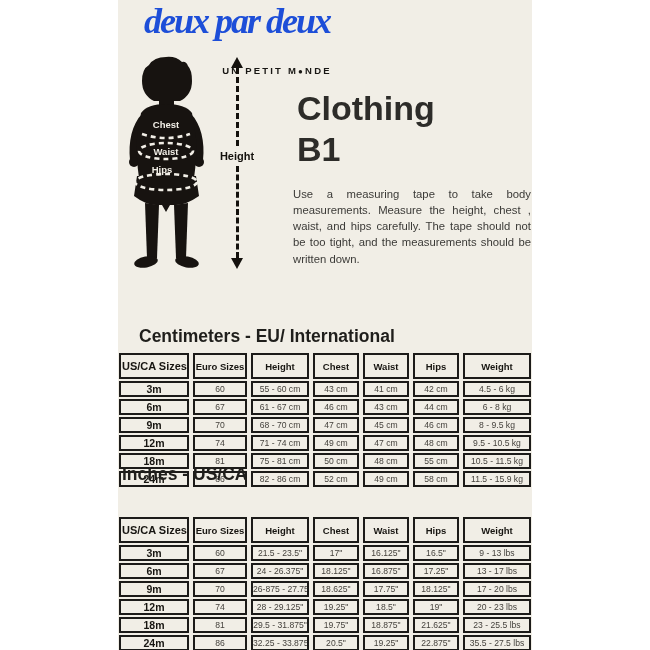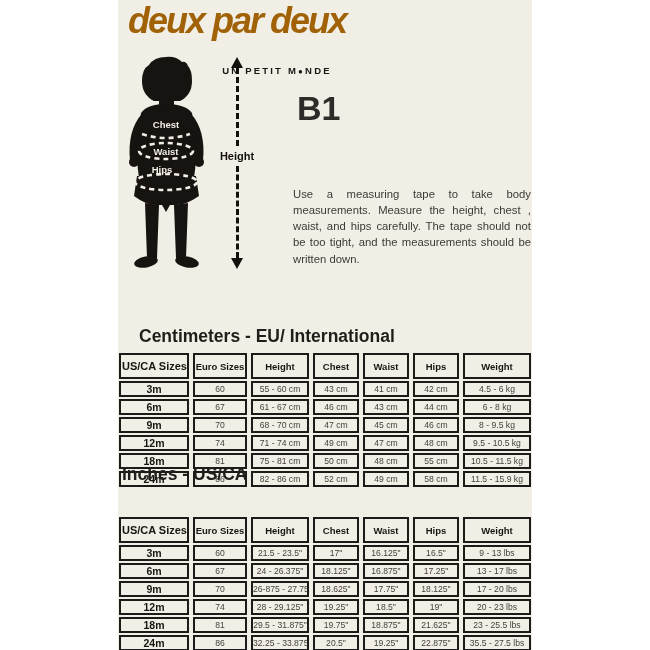--- a/index.html
+++ b/index.html
@@ -16,26 +16,26 @@
     left: 118px; top: 0;
     width: 414px; height: 650px;
     background: var(--panel, #f1eee6);
   }
   
   .logo-script {
     position: absolute;
     left: 120px; top: 0;
     width: 234px;
     text-align: center;
-    font-family: Liberation Sans, sans-serif;
+    font-family: Liberation Serif, serif;
     font-style: italic;
     font-weight: bold;
     font-size: 36px;
     letter-spacing: -2px;
-    color: #a16207;
+    color: #1d4ed8;
     white-space: nowrap;
   }
   .tagline {
     position: absolute;
     left: 204px; top: 42px;
     width: 146px;
     text-align: center;
     font-size: 9.5px;
     font-weight: bold;
     letter-spacing: 2.2px;
@@ -165,20 +165,21 @@
 
 <div class="height-arrow">
   <div class="arrowhead up"></div>
   <div class="dash-line seg1"></div>
   <div class="height-label">Height</div>
   <div class="dash-line seg2"></div>
   <div class="arrowhead down"></div>
 </div>
 
 <div class="doc-title">
+  <div>Clothing</div>
   <div>B1</div>
 </div>
 
 <p class="instructions">Use a measuring tape to take body measurements. Measure the height, chest , waist, and hips carefully. The tape should not be too tight, and the measurements should be written down.</p>
 
 <h2 class="section-heading" id="cm-heading">Centimeters - EU/ International</h2>
 <table class="size-table" id="cm-table">
   <colgroup>
     <col class="col-uscasizes">
       <col class="col-eurosizes">

